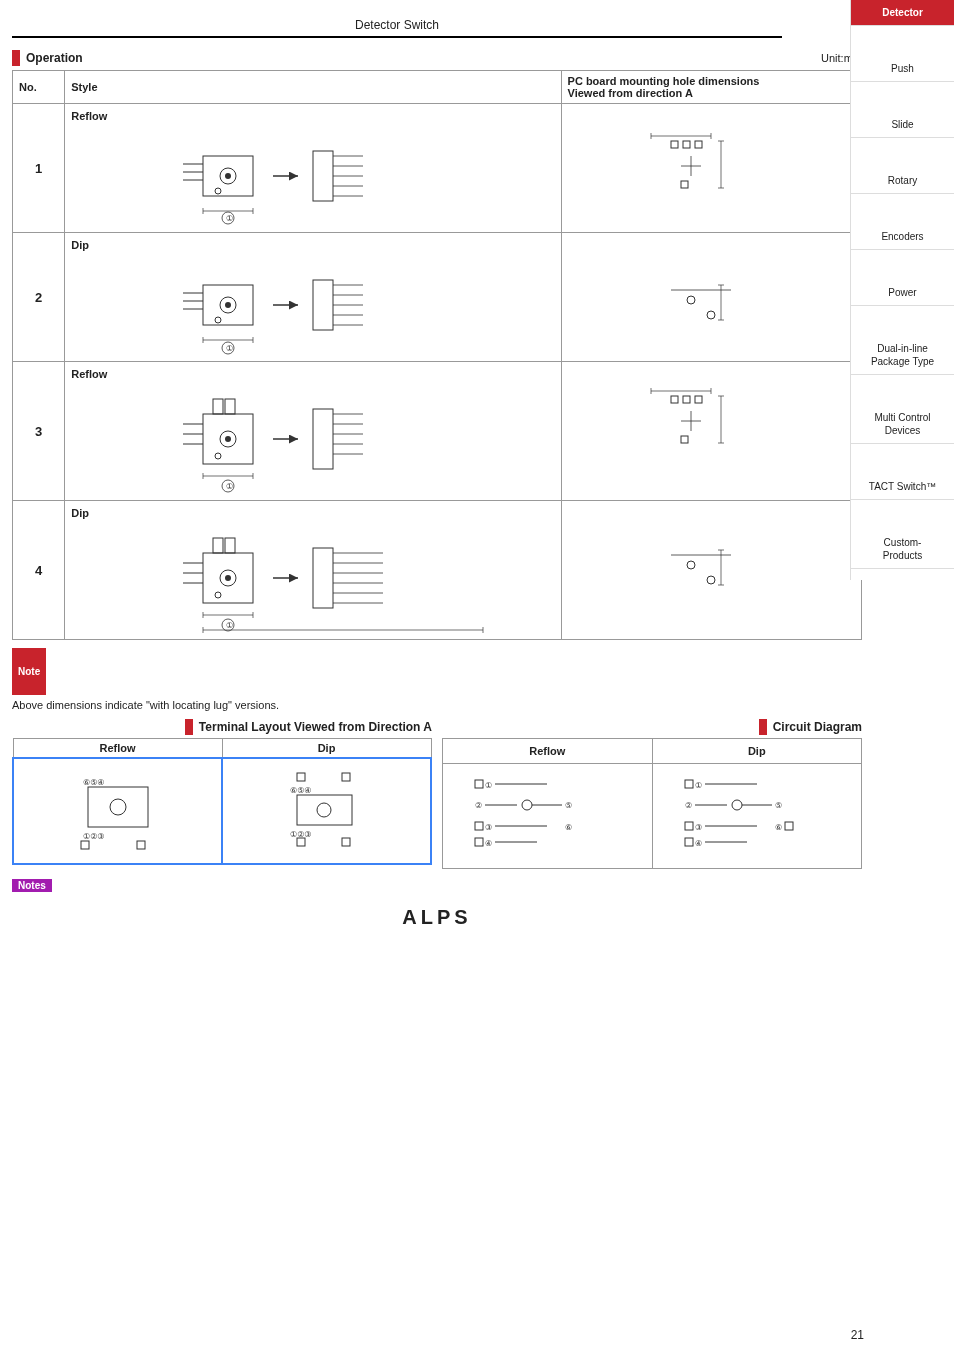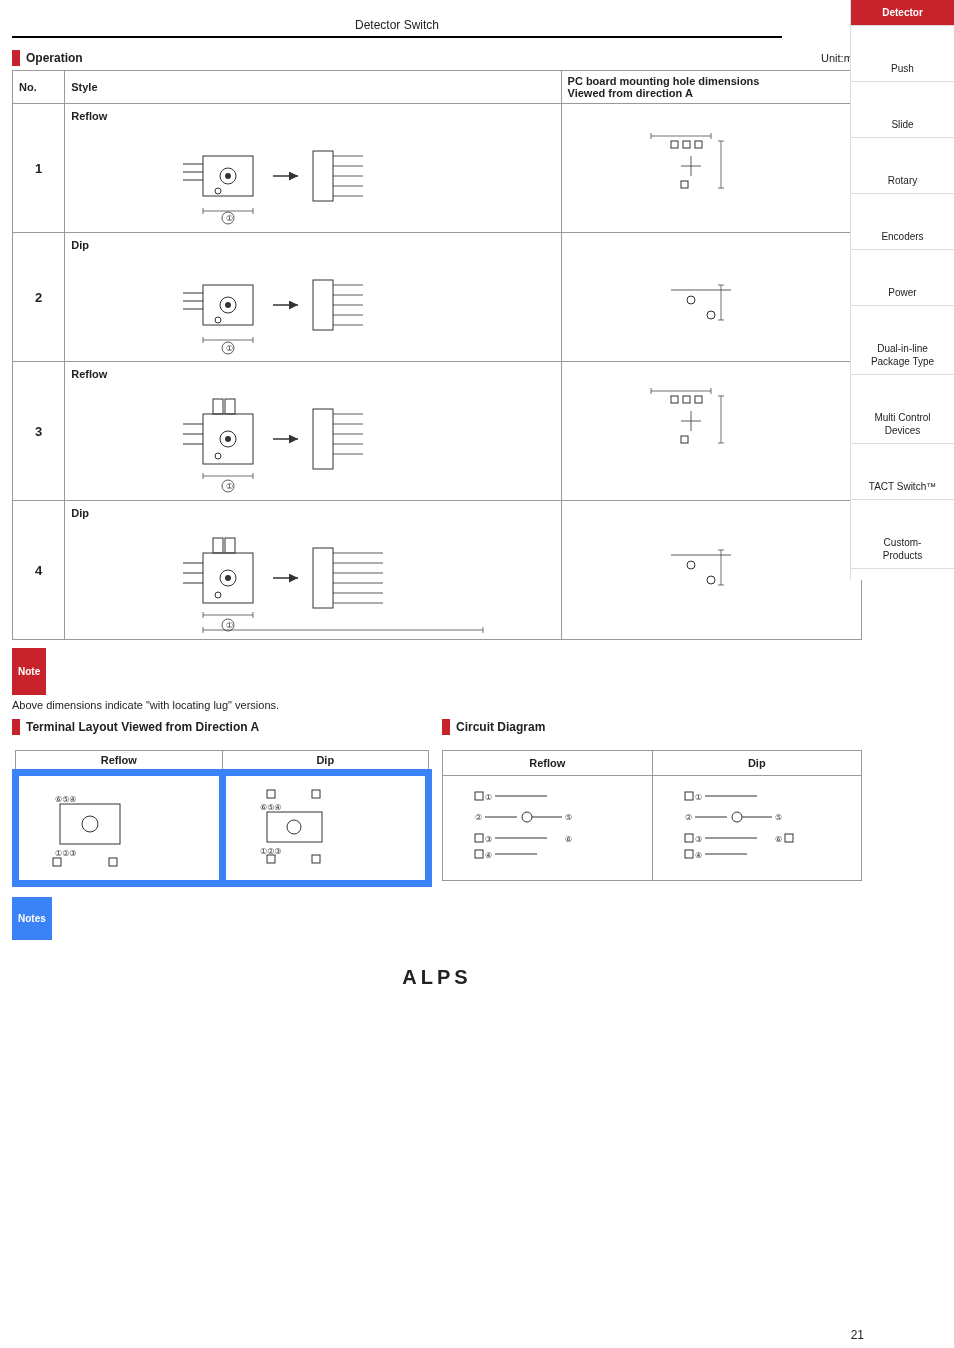--- a/index.html
+++ b/index.html
@@ -149,34 +149,35 @@
     }
     .bottom-left { flex: 1; }
     .bottom-right { flex: 1; }
 
     .terminal-table {
       width: 100%;
       border-collapse: collapse;
       border: 1px solid #999;
     }
     .terminal-table td {
-      border: 7px solid #3b82f6;
+      border: 2px solid #3b82f6;
       padding: 6px;
+      text-align: center;
       vertical-align: middle;
     }
 
     .notes-section { margin-top: 10px; }
     .notes-title {
       display: inline-block;
-      background: #3b82f6;
+      background: #a21caf;
       color: #fff;
       font-size: 10px;
       font-weight: bold;
-      padding: 16px 6px;
-      margin-bottom: 16px;
+      padding: 1px 6px;
+      margin-bottom: 4px;
     }
     .notes-list { padding-left: 0; list-style: none; }
     .notes-list li { font-size: 11px; margin-bottom: 2px; padding-left: 16px; }
     .notes-list li::before { content: ''; }
 
     
     .alps-footer {
       text-align: center;
       padding: 10px 0 6px 0;
       font-size: 20px;
@@ -203,21 +204,22 @@
     }
     .circuit-header-row td {
       font-weight: bold;
       font-size: 11px;
       background: #fff;
     }
 
     .sub-header-row {
       display: flex;
       align-items: center;
-      margin-bottom: 15px;
+      margin-bottom: 3px;
+      justify-content: flex-end;
     }
   </style>
 </head>
 <body>
 
 <div class="right-sidebar">
   <div class="sidebar-item active">
     <span>Detector</span>
   </div>
   <div class="sidebar-item">

